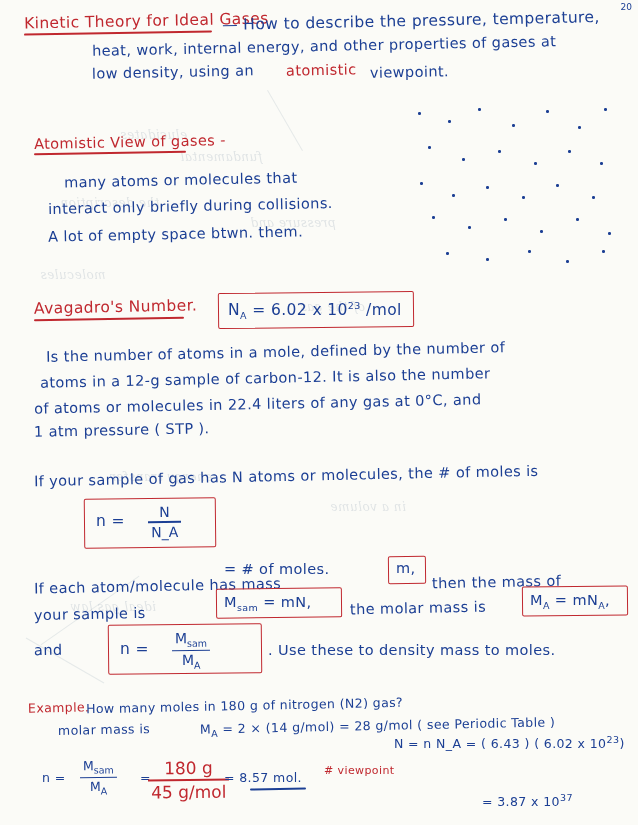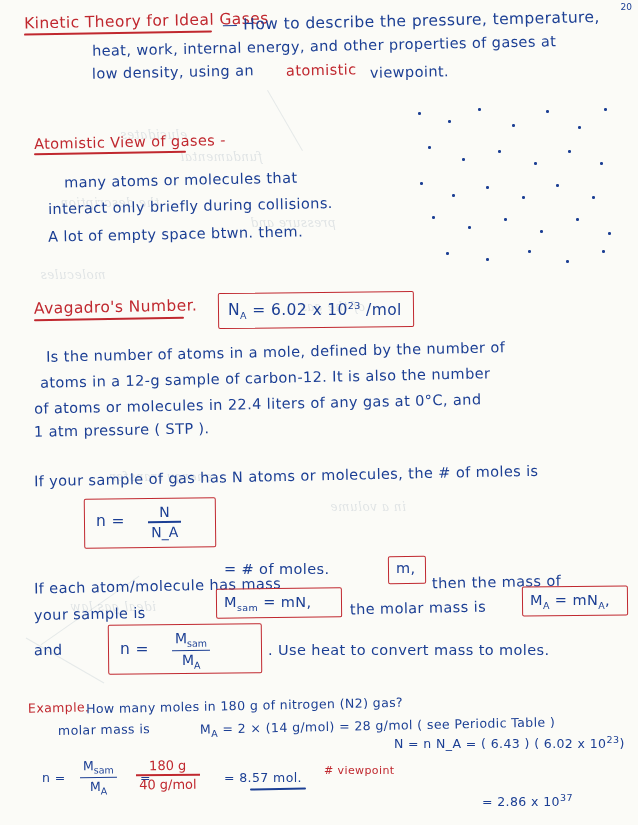--- a/index.html
+++ b/index.html
@@ -207,43 +207,43 @@
   <div class="hw blue rot0" style="left:530px; top:592px;">M<span class="sub">A</span> = mN<span class="sub">A</span>,</div>
 
   <div class="hw blue rotm1" style="left:34px; top:642px;">and</div>
   <div class="box" style="left:108px; top:624px; width:152px; height:48px;"></div>
   <div class="hw blue lg rot0" style="left:120px; top:640px;">n =</div>
   <div class="frac" style="left:172px; top:630px;">
     <span class="num">M<span class="sub">sam</span></span>
     <span class="bar"></span>
     <span class="den">M<span class="sub">A</span></span>
   </div>
-  <div class="hw blue rot0" style="left:268px; top:642px;">.   Use heat to convert mass to moles.</div>
+  <div class="hw blue rot0" style="left:268px; top:642px;">.   Use these to density mass to moles.</div>
 
   <div class="hw red sm rotm1" style="left:28px; top:700px;">Example.</div>
   <div class="hw blue sm rotm1" style="left:86px; top:698px;">How many moles in  180 g of  nitrogen  (N2) gas?</div>
   <div class="hw blue sm rotm1" style="left:58px; top:722px;">molar mass is</div>
   <div class="hw blue sm rotm1" style="left:200px; top:718px;">M<span class="sub">A</span>  =  2 × (14 g/mol)  =  28 g/mol   ( see Periodic Table )</div>
 
   <div class="hw blue sm rot0" style="left:42px; top:770px;">n =</div>
   <div class="frac sm" style="left:80px; top:758px; font-size:12.5px;">
     <span class="num">M<span class="sub">sam</span></span>
     <span class="bar"></span>
     <span class="den">M<span class="sub">A</span></span>
   </div>
   <div class="hw blue sm rot0" style="left:140px; top:770px;">=</div>
-  <div class="frac red" style="left:136px; top:758px; font-size:13px;">
+  <div class="frac red" style="left:148px; top:758px; font-size:17px;">
     <span class="num">180 g</span>
     <span class="bar"></span>
-    <span class="den">40 g/mol</span>
+    <span class="den">45 g/mol</span>
   </div>
   <div class="hw blue sm rot0" style="left:224px; top:770px;">=  8.57 mol.</div>
   <div class="uline blue-u" style="left:250px; top:788px; width:56px;"></div>
 
   <div class="hw red xs rot0" style="left:324px; top:764px;"># viewpoint</div>
   <div class="hw blue sm rot0" style="left:394px; top:734px;">
     <span>N = n N_A = ( 6.43 ) ( 6.02 x 10</span><span class="sup">23</span><span>)</span>
   </div>
   <div class="hw blue sm rot0" style="left:482px; top:792px;">
-    <span>=  2.86 x 10</span><span class="sup">37</span>
+    <span>=  3.87 x 10</span><span class="sup">37</span>
   </div>
 
 </div>
 
 </body></html>

